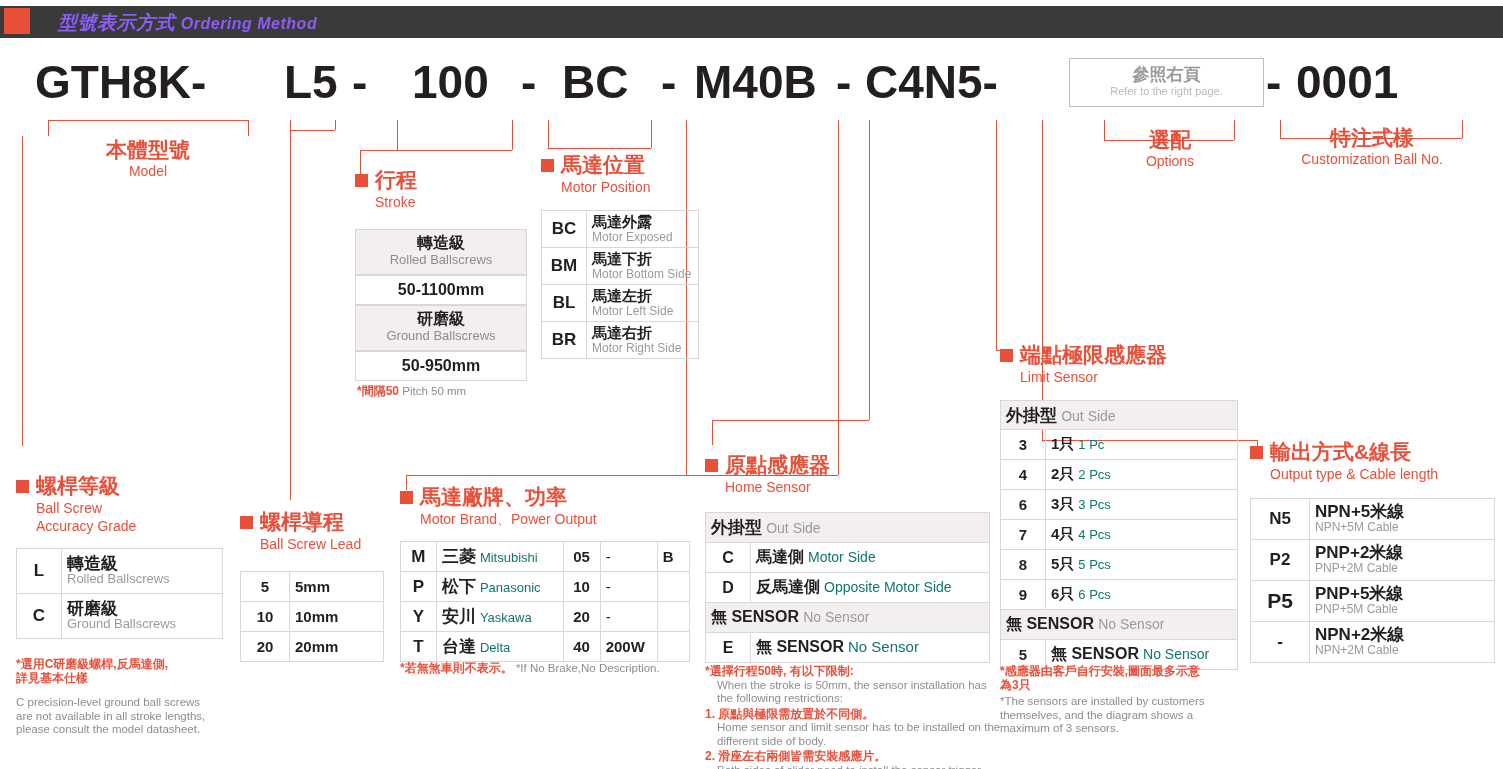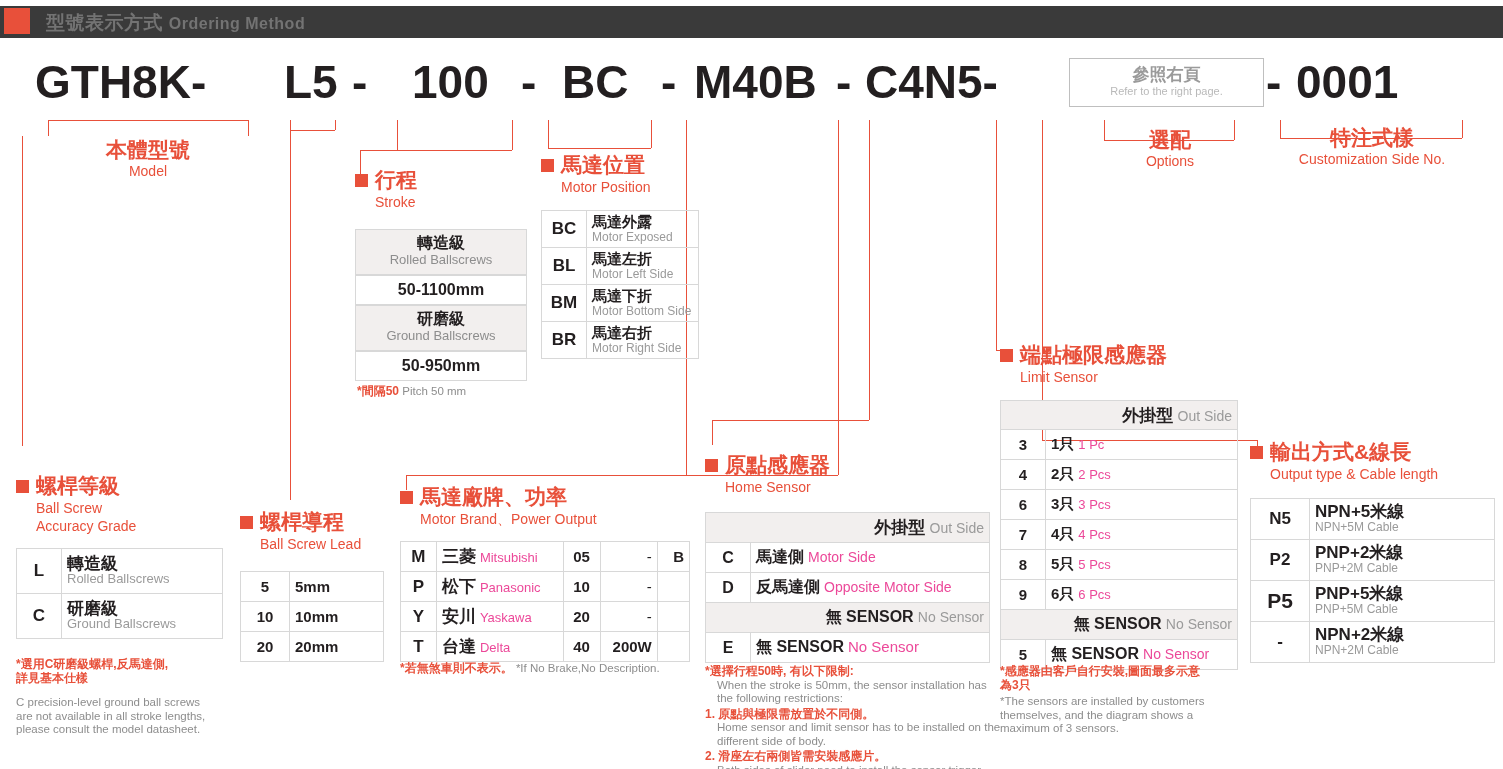--- a/index.html
+++ b/index.html
@@ -6,21 +6,21 @@
   body{
     width:1503px;height:769px;background:#ffffff;
     font-family:"Liberation Sans", sans-serif;
     color:#231f20;position:relative;overflow:hidden;
   }
   .wrap{position:absolute;inset:0;}
 
   
   .hdr{position:absolute;left:0;top:6px;width:1503px;height:32px;background:#3a3a3a;}
   .hdr-sq{position:absolute;left:4px;top:8px;width:26px;height:26px;background:#e8503a;}
-  .hdr-txt{position:absolute;left:46px;top:10px;color:#737373;font-size:19px;font-weight:bold;letter-spacing:.5px;white-space:nowrap;}
+  .hdr-txt{position:absolute;left:58px;top:10px;color:#8b5cf6;font-size:19px;font-weight:bold;letter-spacing:.5px;white-space:nowrap;font-style:italic;}
   .hdr-txt .en{font-weight:bold;font-size:16px;}
 
   
   .code{position:absolute;top:55px;left:0;width:1503px;height:62px;}
   .code span{position:absolute;font-size:46px;font-weight:bold;color:#231f20;white-space:nowrap;}
   .opt-box{position:absolute;left:1069px;top:58px;width:193px;height:47px;border:1px solid #bfbfbf;background:#fff;}
   .opt-box .l1{position:absolute;left:0;right:0;top:4px;text-align:center;font-size:17px;color:#9a9a9a;font-weight:bold;}
   .opt-box .l2{position:absolute;left:0;right:0;top:26px;text-align:center;font-size:11px;color:#b9b9b9;}
 
   
@@ -37,25 +37,25 @@
   .tcenter{position:absolute;text-align:center;}
   .tcenter .cn{font-size:21px;font-weight:bold;color:#e8503a;line-height:24px;white-space:nowrap;}
   .tcenter .en{font-size:14px;color:#e8503a;line-height:18px;white-space:nowrap;}
 
   
   .tbl{position:absolute;border-collapse:collapse;}
   .tbl td{border:1px solid #d8d8d8;font-size:15px;color:#231f20;padding:0 5px;height:29px;vertical-align:middle;white-space:nowrap;}
   .tbl td.k{text-align:center;font-weight:bold;width:34px;}
   .tbl td.v{font-weight:bold;}
   .shade{background:#f2efee;}
-  .center{text-align:right;}
+  .center{text-align:left;}
   .gray{color:#9a9a9a;}
   .bold{font-weight:bold;}
   .mix .cn{font-weight:bold;font-size:15px;}
-  .mix .en{font-weight:normal;font-size:13px;color:#ec4899;padding-left:4px;}
+  .mix .en{font-weight:normal;font-size:13px;color:#0f766e;padding-left:4px;}
   .twoline .cn{font-weight:bold;font-size:15px;display:block;line-height:16px;}
   .twoline .en{font-weight:normal;font-size:12px;color:#9a9a9a;display:block;line-height:14px;}
 
   
   .blk{position:absolute;border:1px solid #d8d8d8;box-sizing:border-box;}
   .blk .cn{font-size:16px;font-weight:bold;text-align:center;display:block;line-height:19px;}
   .blk .en{font-size:13px;color:#8d8d8d;text-align:center;display:block;line-height:15px;}
   .blk .val{font-size:16px;font-weight:bold;text-align:center;display:block;line-height:28px;}
 
   
@@ -144,21 +144,21 @@
     <div class="en">Options</div>
   </div>
 
   <div class="tcenter" style="left:60px;top:138px;width:176px;">
     <div class="cn">本體型號</div>
     <div class="en">Model</div>
   </div>
 
   <div class="tcenter" style="left:1272px;top:126px;width:200px;">
     <div class="cn">特注式樣</div>
-    <div class="en">Customization Side No.</div>
+    <div class="en">Customization Ball No.</div>
   </div>
 
   <div class="sect" style="left:355px;top:170px;">
     <div class="sq"></div>
     <div class="cn">行程</div>
     <div class="en" style="top:24px;">Stroke</div>
   </div>
 
   <div class="blk shade" style="left:355px;top:229px;width:172px;height:46px;padding-top:3px;">
     <span class="cn">轉造級</span>
@@ -188,31 +188,31 @@
   <table class="tbl" style="left:541px;top:210px;width:158px;">
     <tbody>
         <tr>
       <td class="k" style="font-size:17px;">BC</td>
       <td class="twoline" style="height:36px;">
         <span class="cn">馬達外露</span>
         <span class="en">Motor Exposed</span>
       </td>
     </tr>
     <tr>
+      <td class="k" style="font-size:17px;">BM</td>
+      <td class="twoline" style="height:36px;">
+        <span class="cn">馬達下折</span>
+        <span class="en">Motor Bottom Side</span>
+      </td>
+    </tr>
+    <tr>
       <td class="k" style="font-size:17px;">BL</td>
       <td class="twoline" style="height:36px;">
         <span class="cn">馬達左折</span>
         <span class="en">Motor Left Side</span>
-      </td>
-    </tr>
-    <tr>
-      <td class="k" style="font-size:17px;">BM</td>
-      <td class="twoline" style="height:36px;">
-        <span class="cn">馬達下折</span>
-        <span class="en">Motor Bottom Side</span>
       </td>
     </tr>
     <tr>
       <td class="k" style="font-size:17px;">BR</td>
       <td class="twoline" style="height:36px;">
         <span class="cn">馬達右折</span>
         <span class="en">Motor Right Side</span>
       </td>
     </tr>
   </tbody>

